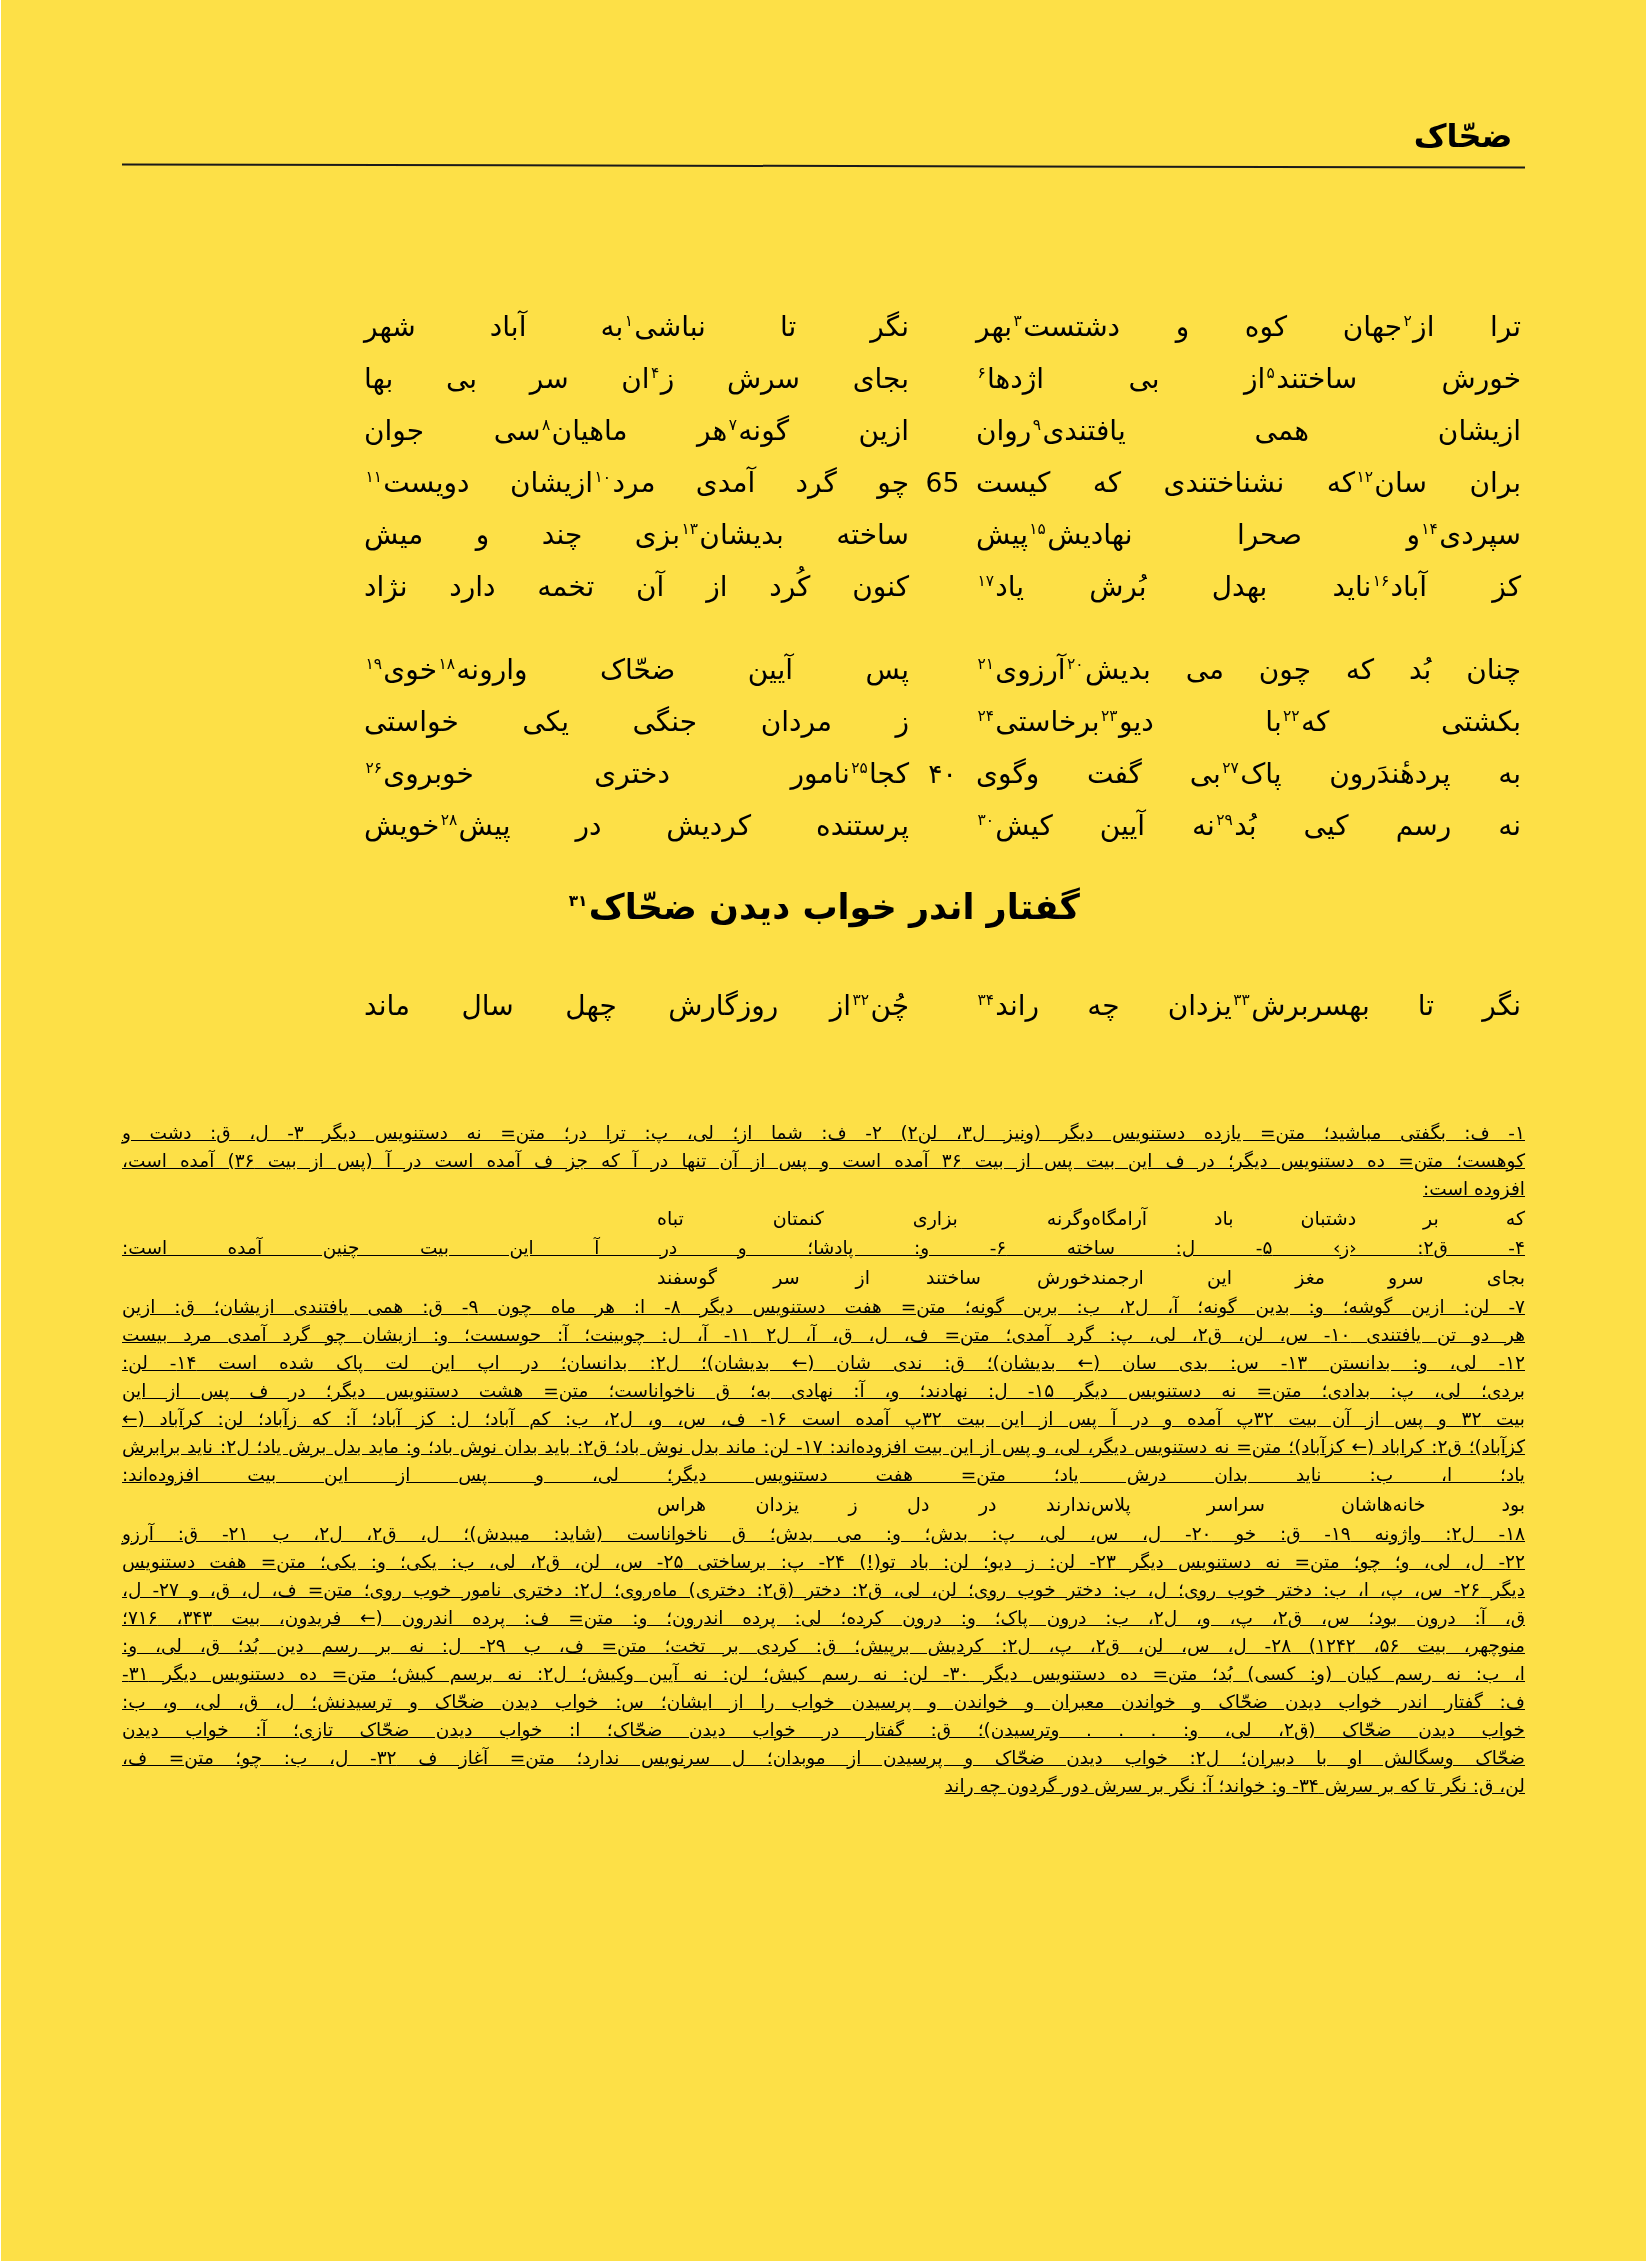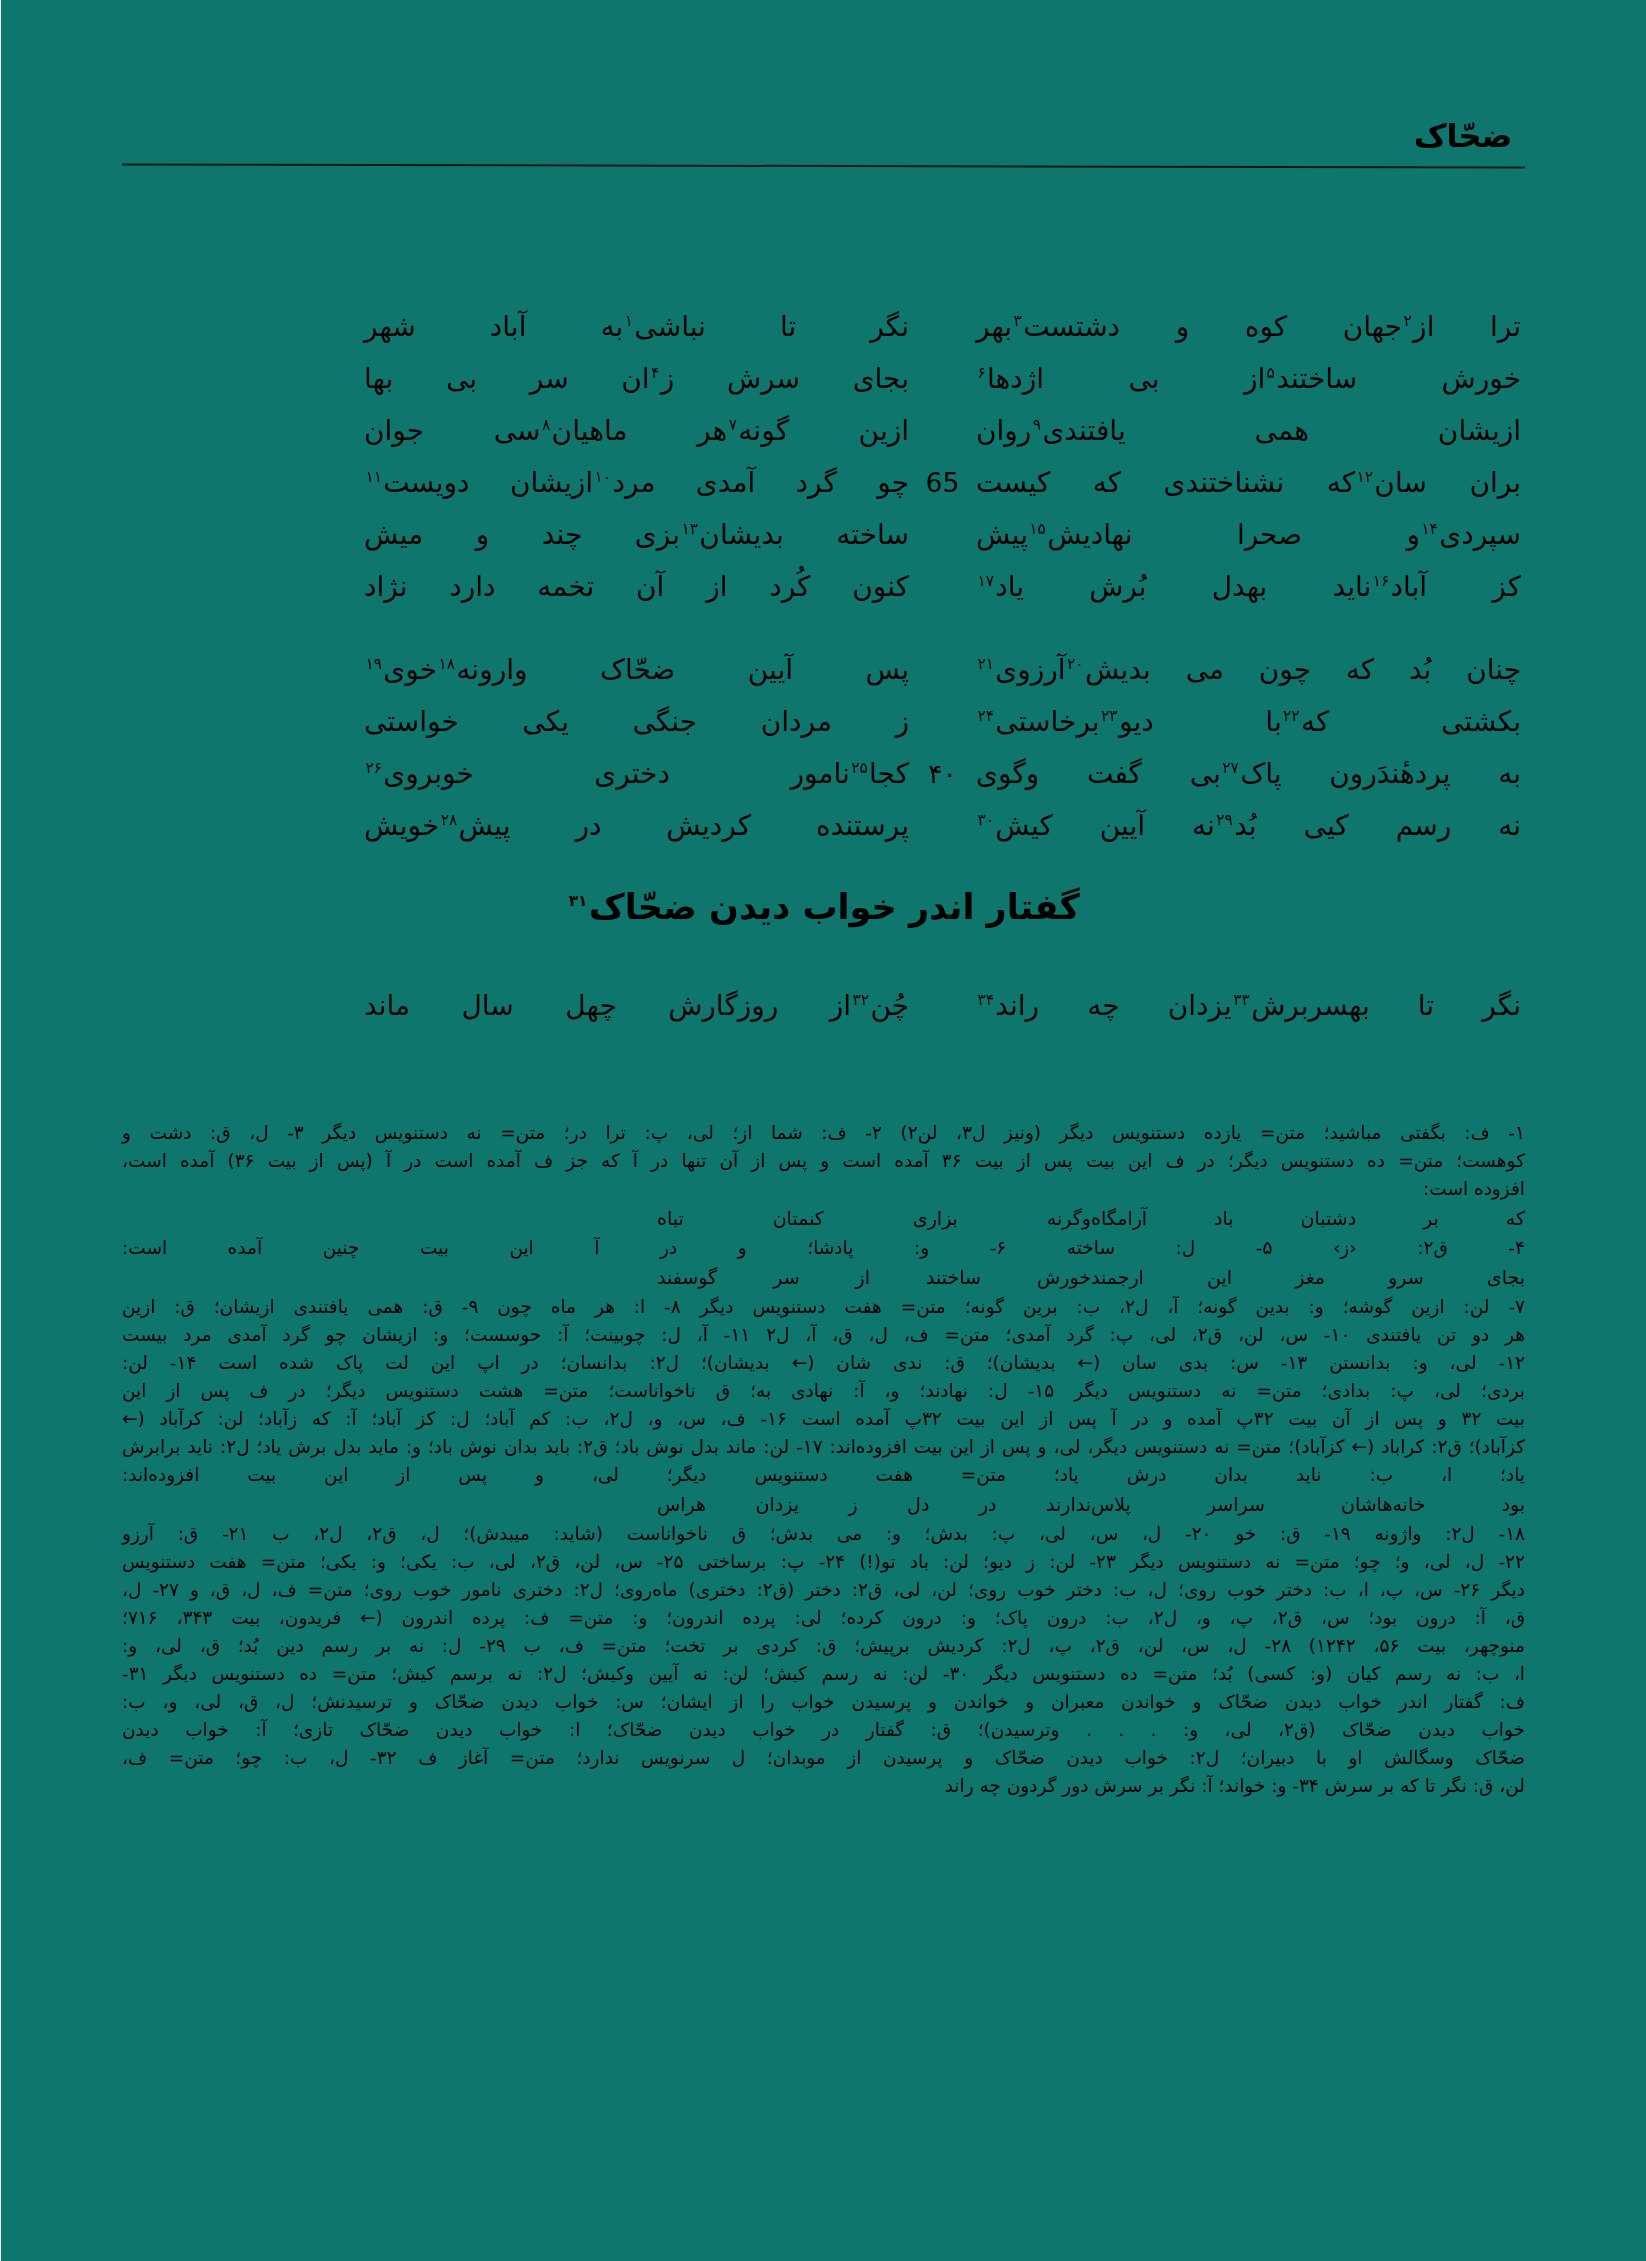--- a/index.html
+++ b/index.html
@@ -13,21 +13,21 @@
     height: 2261px;
     position: relative;
     font-family: "DejaVu Sans", "Liberation Sans", sans-serif;
     color: #000000;
     overflow: hidden;
   }
 
   .page {
     position: absolute;
     inset: 0;
-    background: #0f766e;
+    background: #fde047;
   }
 
   
   .runhead-wrap {
     position: absolute;
     top: 119px;
     left: 122px;
     right: 122px;
     direction: rtl;
   }
@@ -118,20 +118,21 @@
     right: 122px;
     direction: rtl;
     font-size: 18.5px;
     line-height: 28px;
     text-align: justify;
     text-align-last: right;
   }
   .fn-line {
     white-space: nowrap;
     overflow: visible;
+    text-decoration: underline;
   }
   .fn-line.justify {
     white-space: normal;
     text-align: justify;
     text-align-last: justify;
   }
   .fn-line.rightonly {
     text-align: right;
     text-align-last: right;
     white-space: normal;

